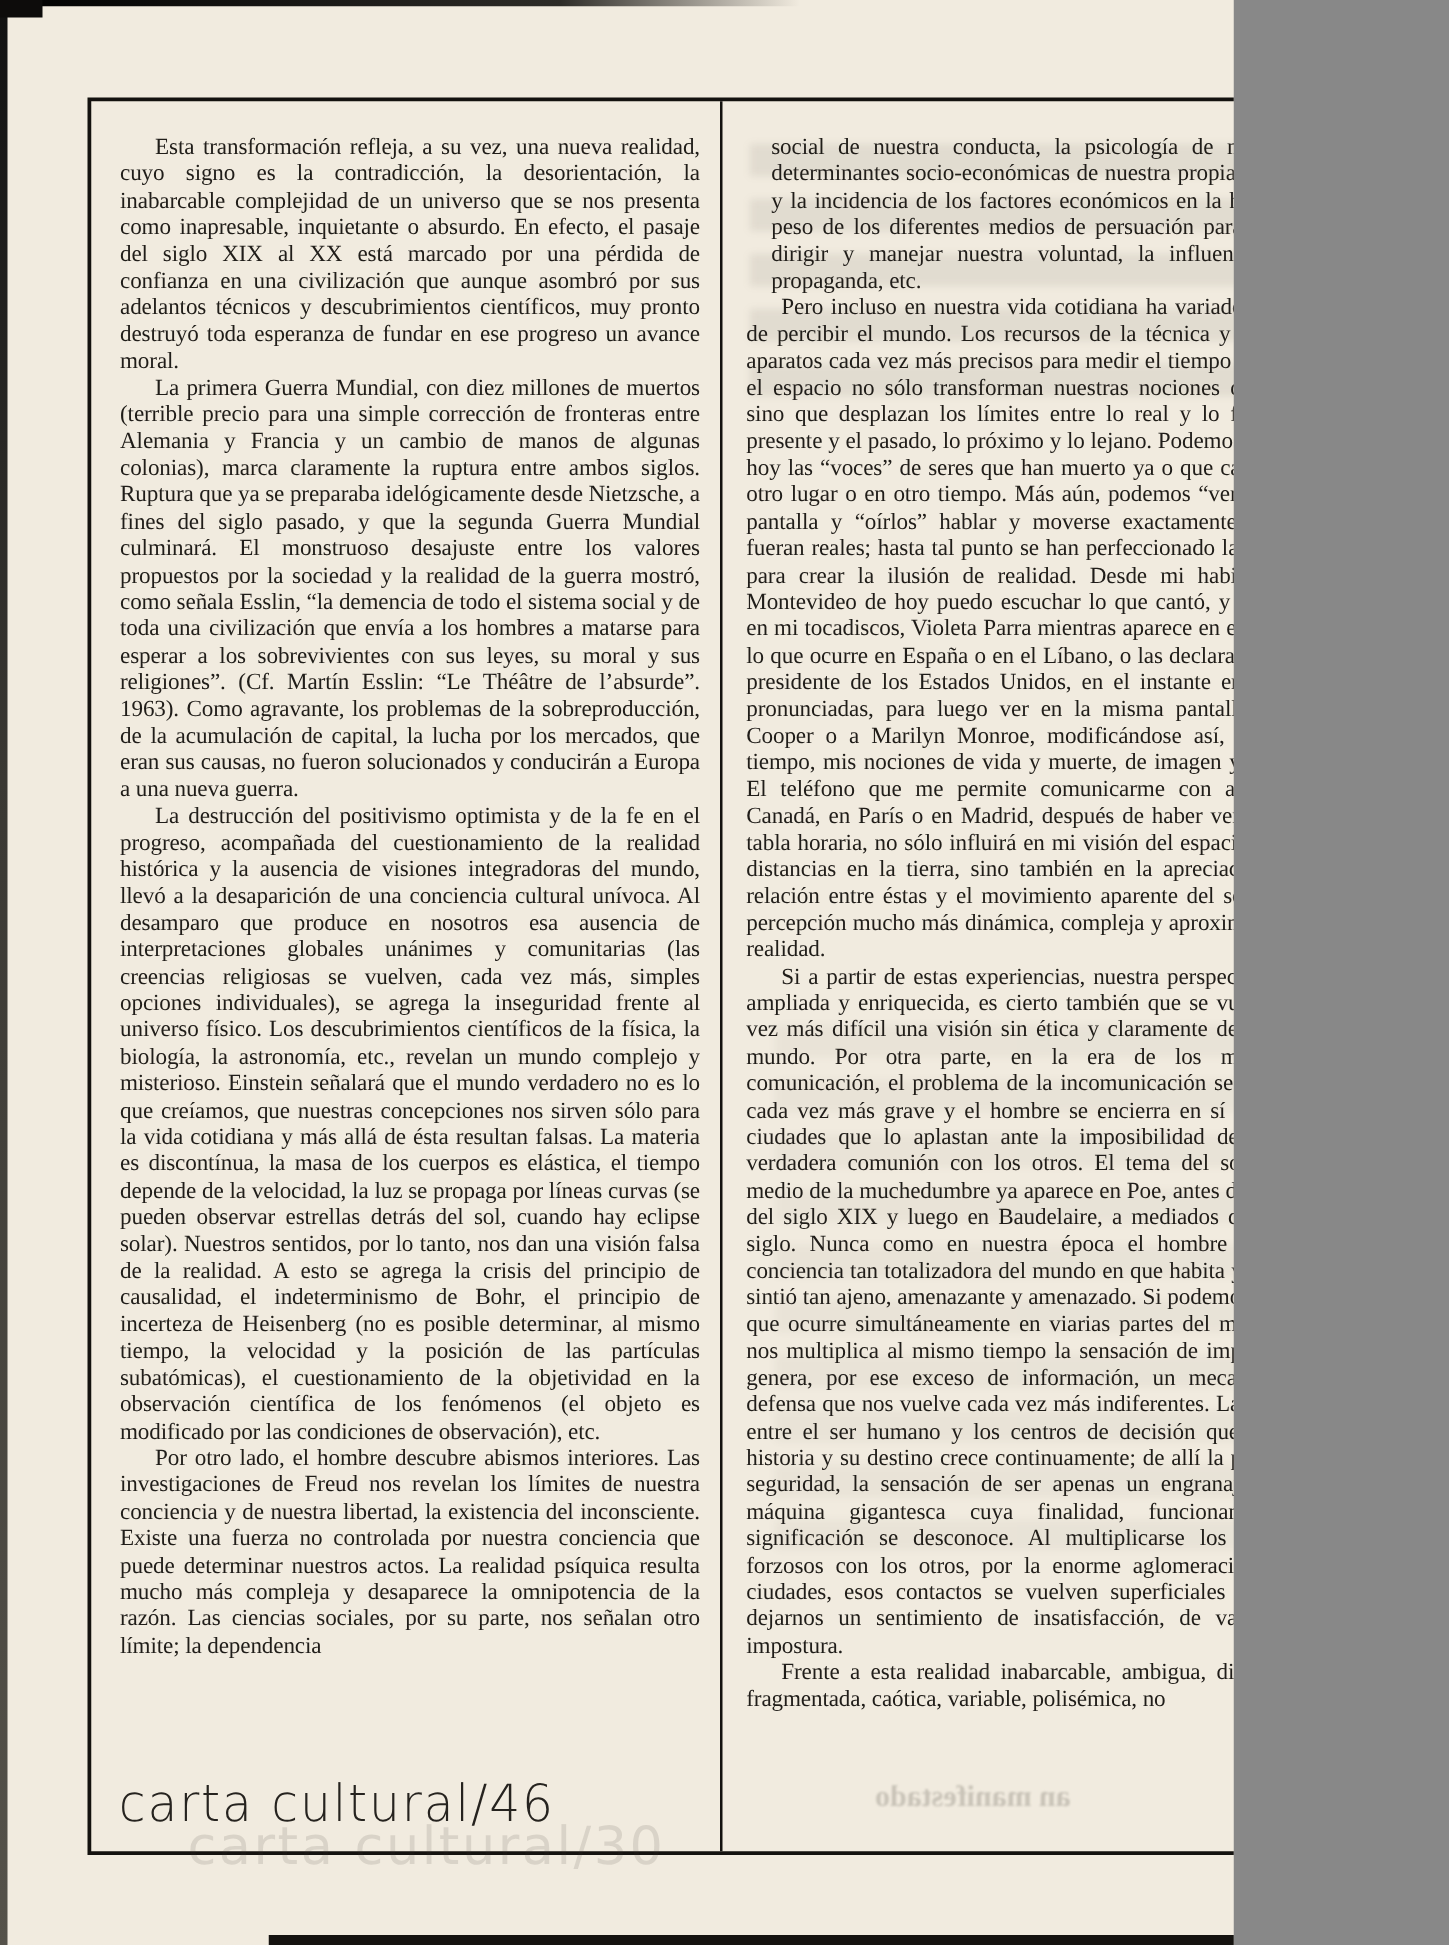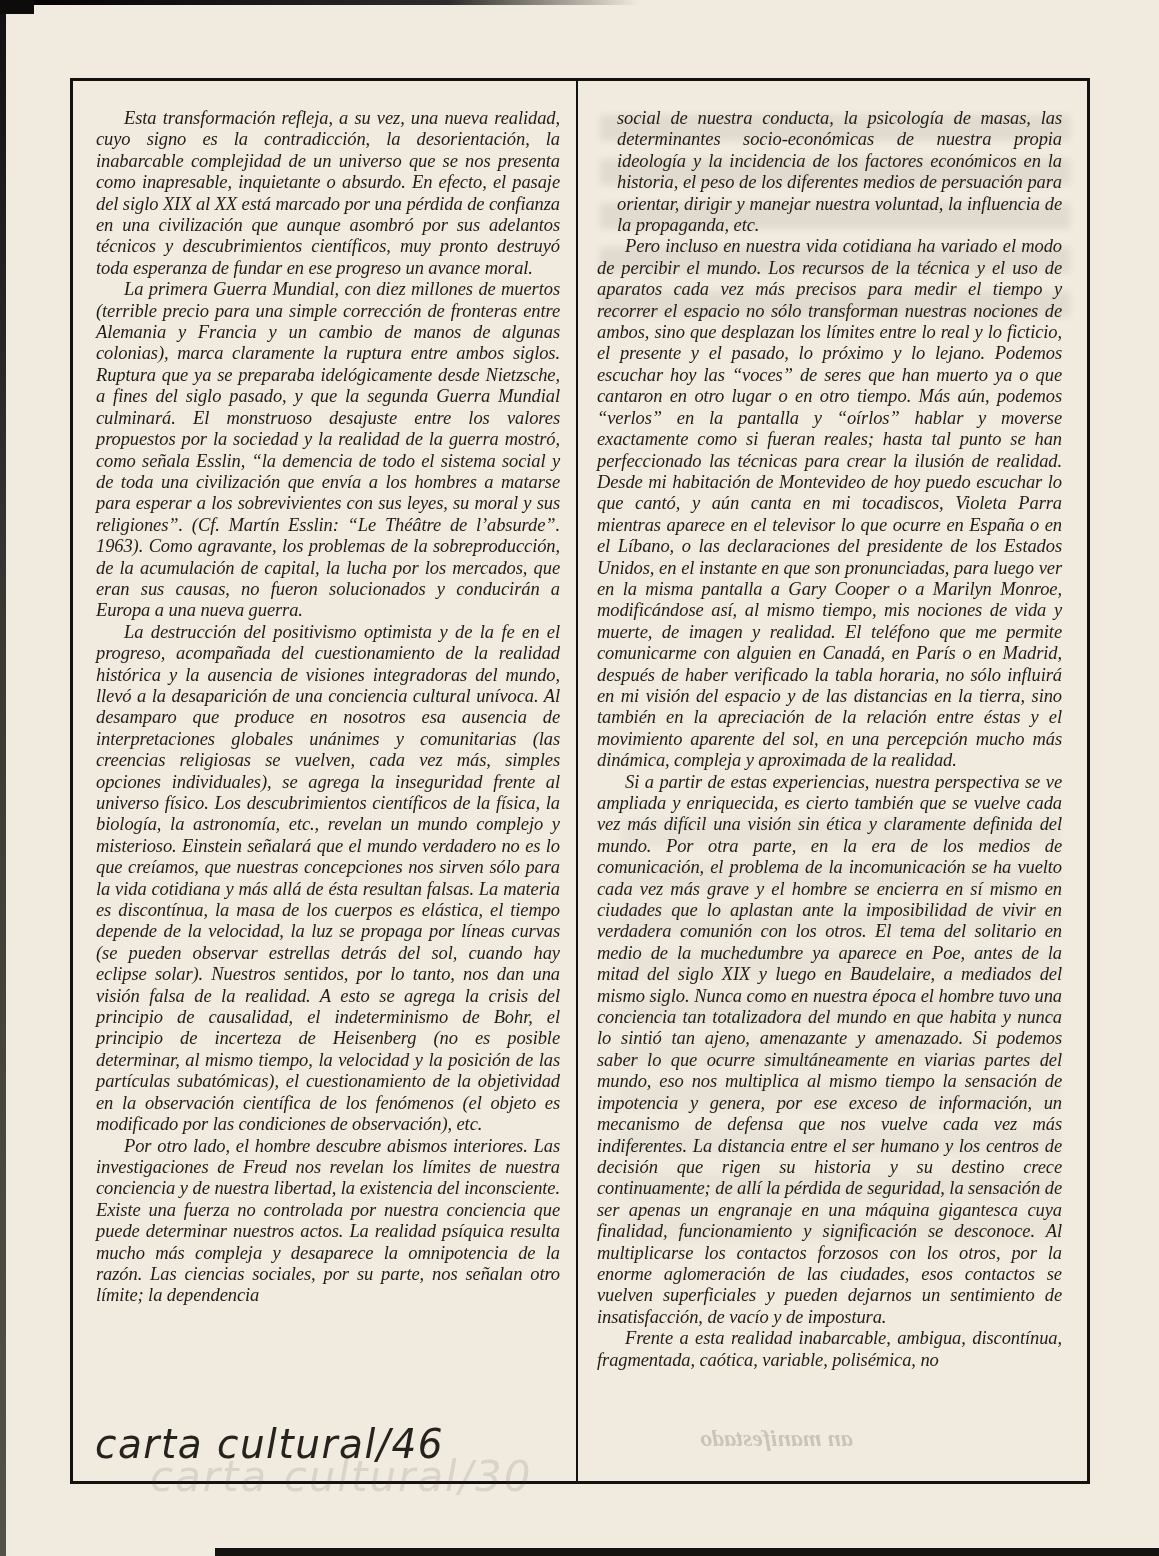--- a/index.html
+++ b/index.html
@@ -1,22 +1,21 @@
 <!DOCTYPE html>
 <html><head>
 <meta charset="utf-8">
 <style>
   html,body{margin:0;padding:0;background:#888;}
   #page{
     position:relative;
-    width:1159px;height:1556px;
+    width:987px;height:1556px;
     background:#f1ebdf;
     overflow:hidden;
     font-family:"Liberation Serif", serif;
-    font-style:italic;
   }
   
   .edge-left{position:absolute;left:0;top:0;width:6px;height:1556px;background:linear-gradient(180deg,#111 0%,#3a3833 40%,#55524a 100%);}
   .edge-top{position:absolute;left:0;top:0;width:640px;height:5px;background:linear-gradient(90deg,#000 0%,#2e2c28 70%,rgba(46,44,40,0) 100%);}
   .corner-tl{position:absolute;left:0;top:0;width:34px;height:14px;background:#0d0c0b;}
   .edge-bottom{position:absolute;left:215px;bottom:0;width:944px;height:8px;background:#151310;}
   
   .frame{
     position:absolute;left:70px;top:78px;
     width:1014px;height:1400px;

